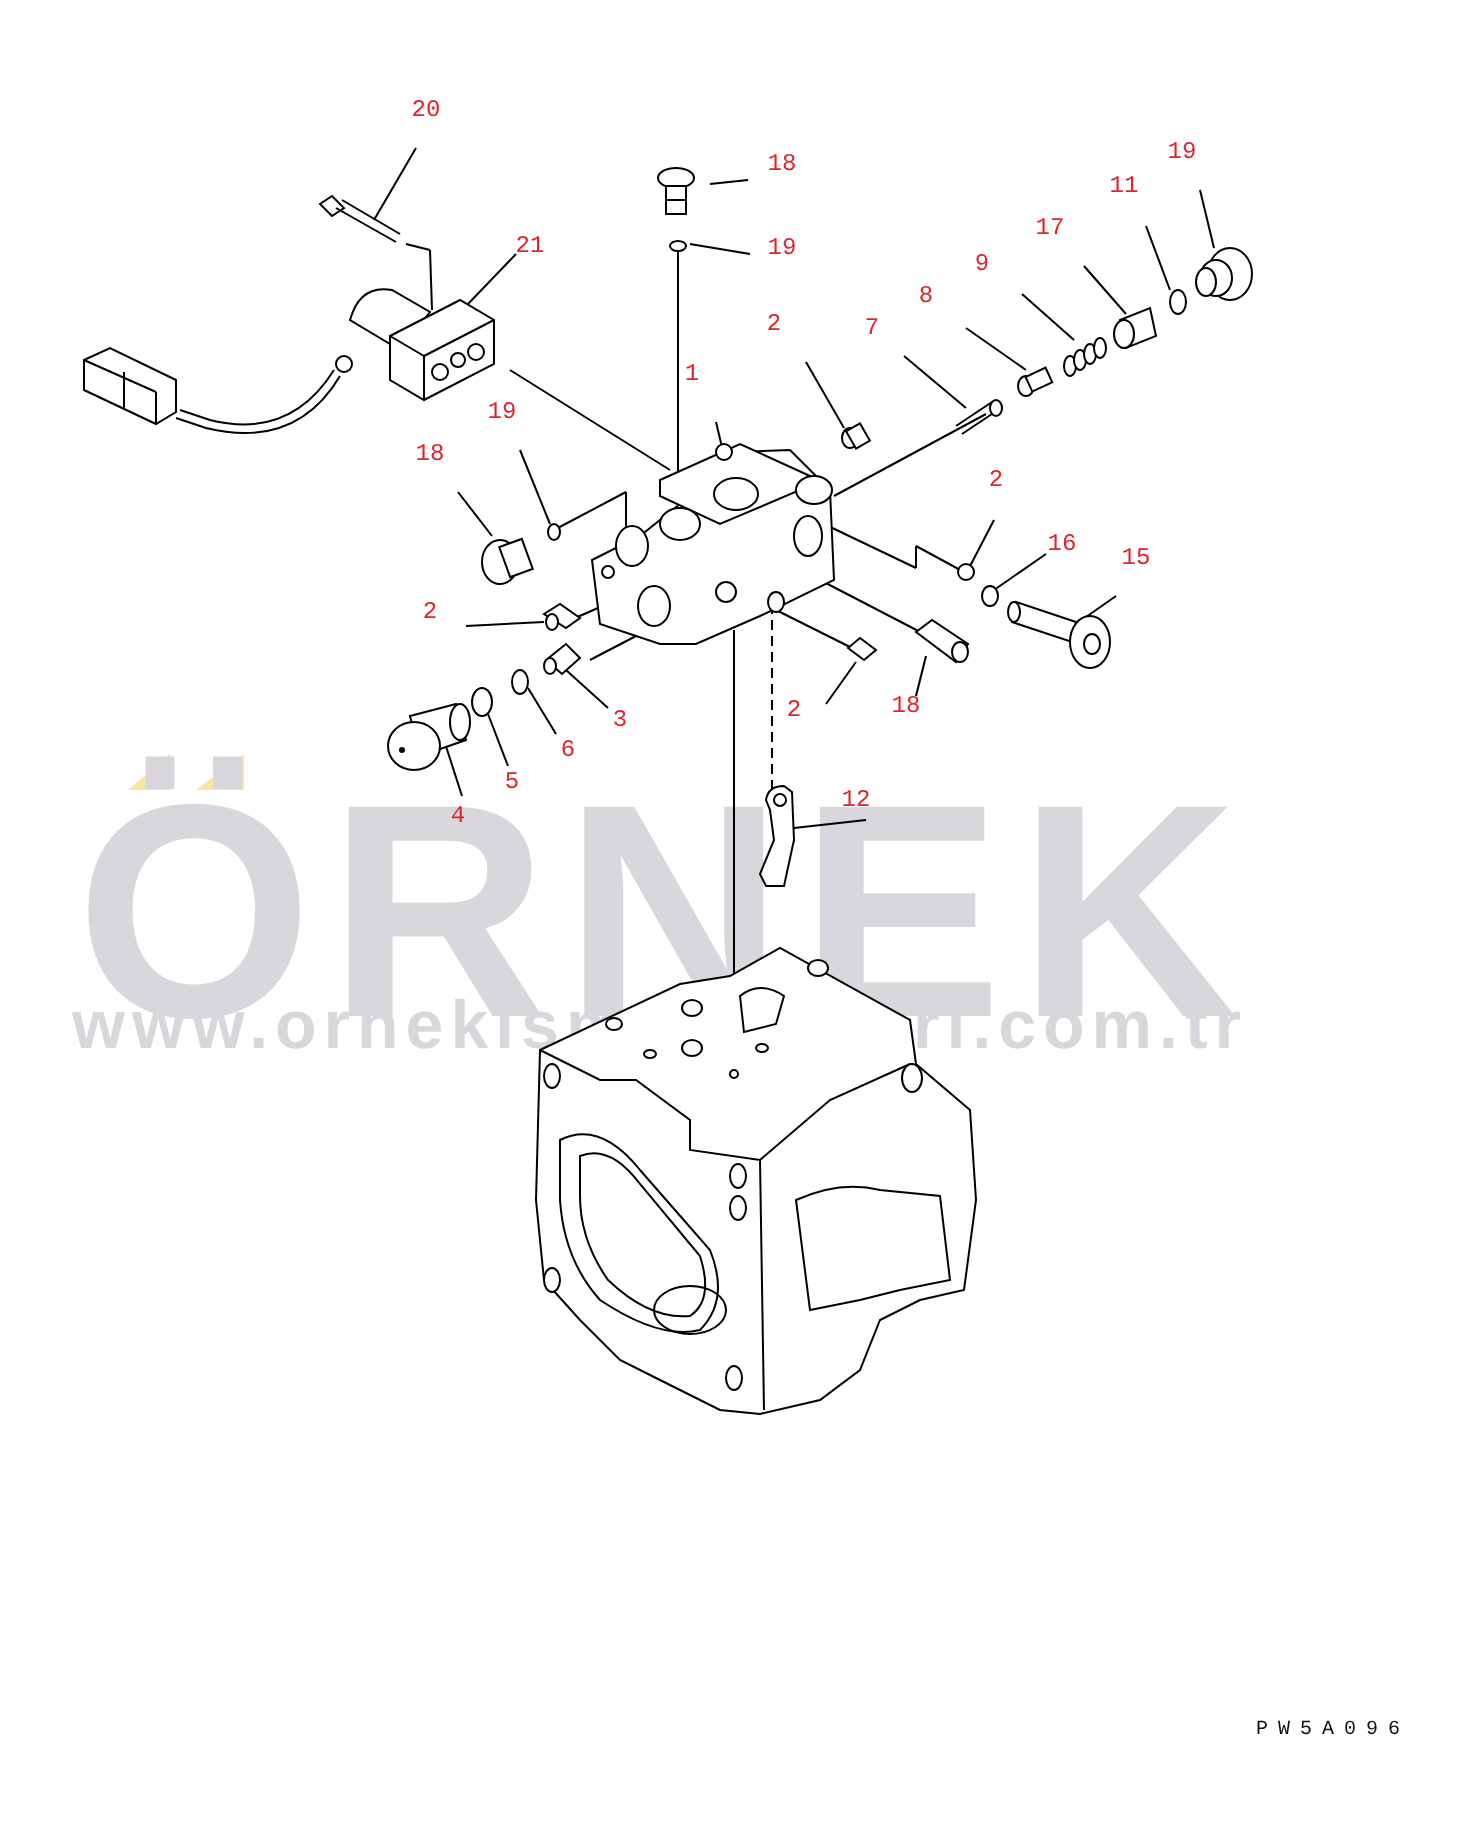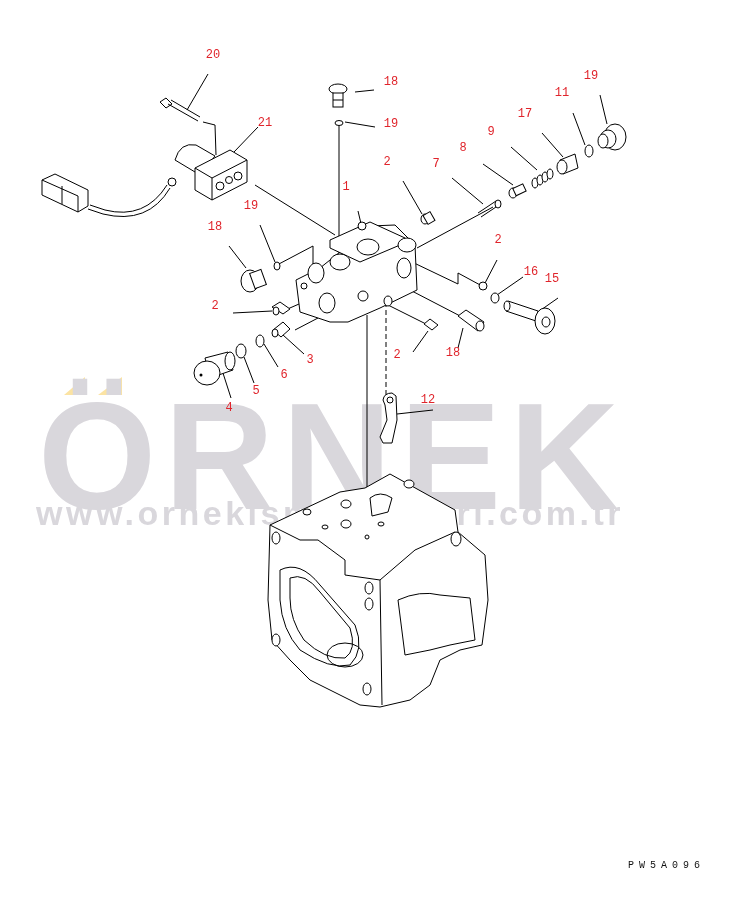--- a/index.html
+++ b/index.html
@@ -229,21 +229,21 @@
   <div class="callout" style="left:525px;top:114px">17</div>
   <div class="callout" style="left:491px;top:132px">9</div>
   <div class="callout" style="left:463px;top:148px">8</div>
   <div class="callout" style="left:436px;top:164px">7</div>
   <div class="callout" style="left:387px;top:162px">2</div>
   <div class="callout" style="left:346px;top:187px">1</div>
   <div class="callout" style="left:251px;top:206px">19</div>
   <div class="callout" style="left:215px;top:227px">18</div>
   <div class="callout" style="left:498px;top:240px">2</div>
   <div class="callout" style="left:531px;top:272px">16</div>
-  <div class="callout" style="left:552px;top:279px">15</div>
+  <div class="callout" style="left:568px;top:279px">15</div>
   <div class="callout" style="left:215px;top:306px">2</div>
   <div class="callout" style="left:310px;top:360px">3</div>
   <div class="callout" style="left:397px;top:355px">2</div>
   <div class="callout" style="left:453px;top:353px">18</div>
   <div class="callout" style="left:284px;top:375px">6</div>
   <div class="callout" style="left:256px;top:391px">5</div>
   <div class="callout" style="left:229px;top:408px">4</div>
   <div class="callout" style="left:428px;top:400px">12</div>
 
   <div class="code">PW5A096</div>

